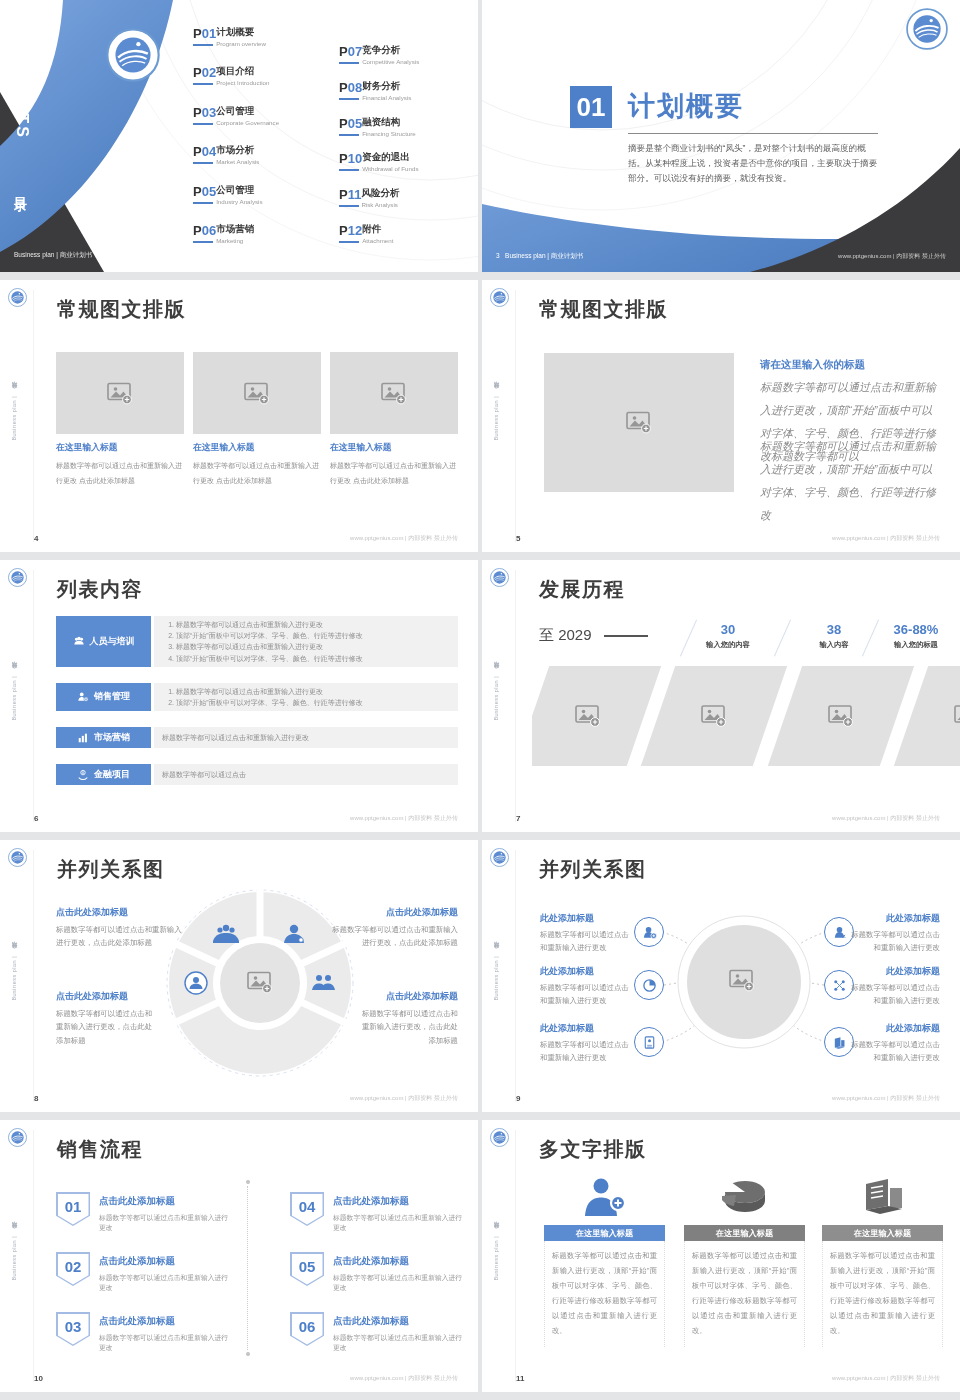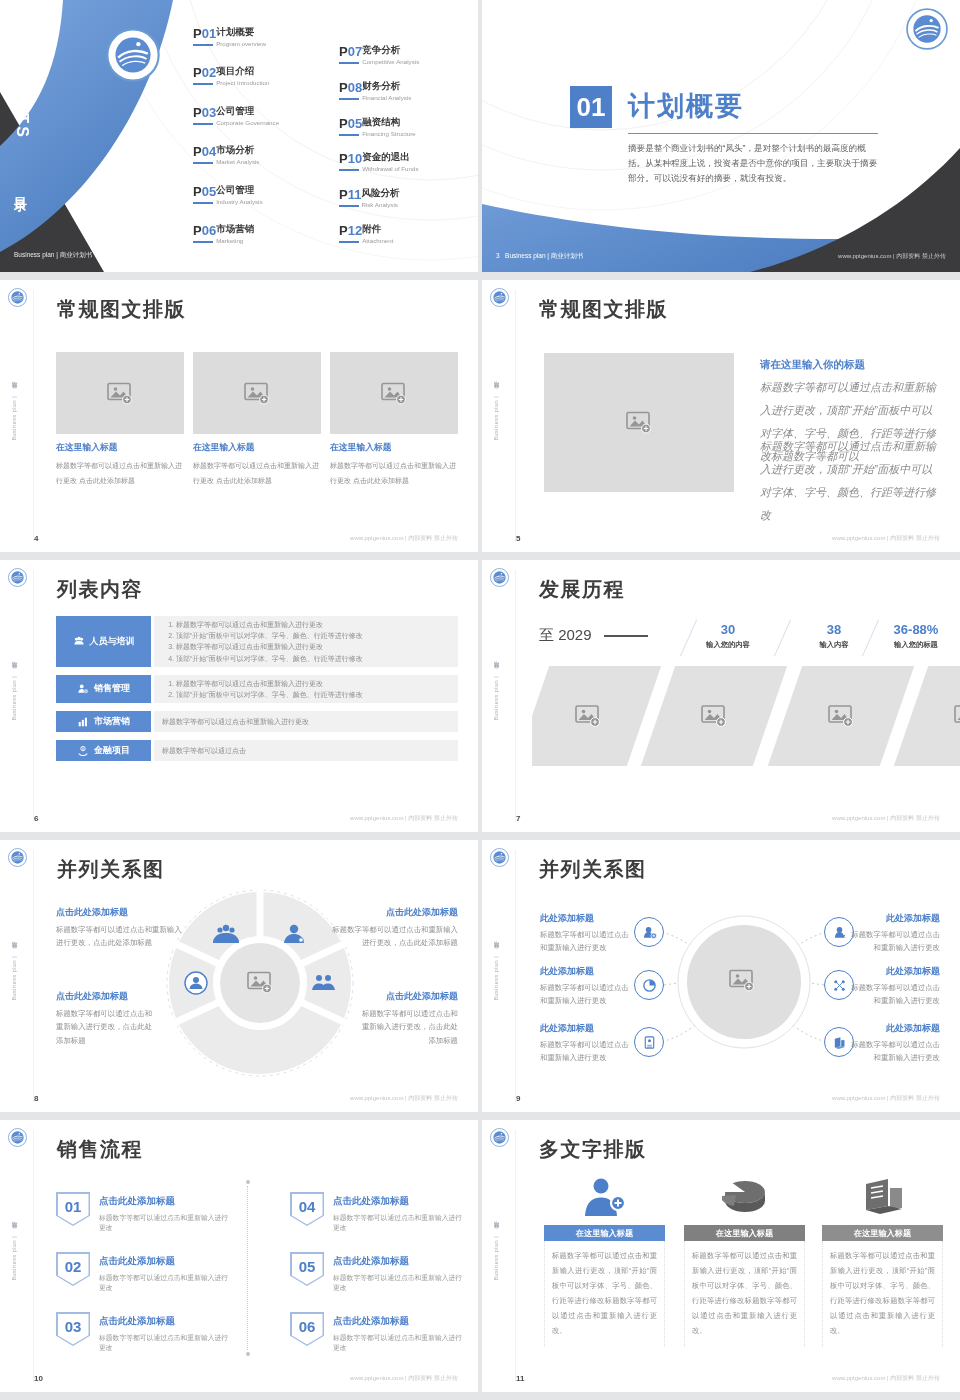--- a/index.html
+++ b/index.html
@@ -54,21 +54,21 @@
   .s3-cap { position:absolute; top:162px; width:128px; }
   .s3-h { font-size:8.8px; font-weight:bold; color:#4E80C9; }
   .s3-b { font-size:7px; color:#8F8F8F; line-height:2.2; margin-top:4px; }
 
   
   .s4-box { position:absolute; left:62px; top:73px; width:190px; height:139px; }
   .s4-h { position:absolute; left:278px; top:78px; font-size:10.5px; font-weight:bold; color:#4E80C9; }
   .s4-p { position:absolute; left:278px; width:182px; font-size:11px; color:#8A8A8A; line-height:2.1;font-style:italic; }
 
   
-  .s5-rows { position:absolute; left:56px; right:20px; top:56px; display:flex; flex-direction:column; gap:8px; }
+  .s5-rows { position:absolute; left:56px; right:20px; top:56px; display:flex; flex-direction:column; gap:16px; }
   .lrow { display:flex; align-items:stretch; }
   .llabel { flex:0 0 95px; background:#5B8BD0; color:#fff; display:flex; align-items:center; justify-content:center;
             gap:5px; font-size:9px; font-weight:bold; padding:4px 0; }
   .llabel svg { width:12px; height:12px; }
   .lbody { flex:1; background:#F1F1F1; margin-left:3px; padding:3px 6px 3px 8px; display:flex; align-items:center; }
   .lbody ol { list-style:decimal; padding-left:14px; width:100%; }
   .lbody li, .lbody .plain { font-size:7px; color:#8F8F8F; line-height:1.6; }
 
   
   .s6-year { position:absolute; left:57px; top:66px; font-size:15px; color:#4A4A4A; display:flex; align-items:center; }

